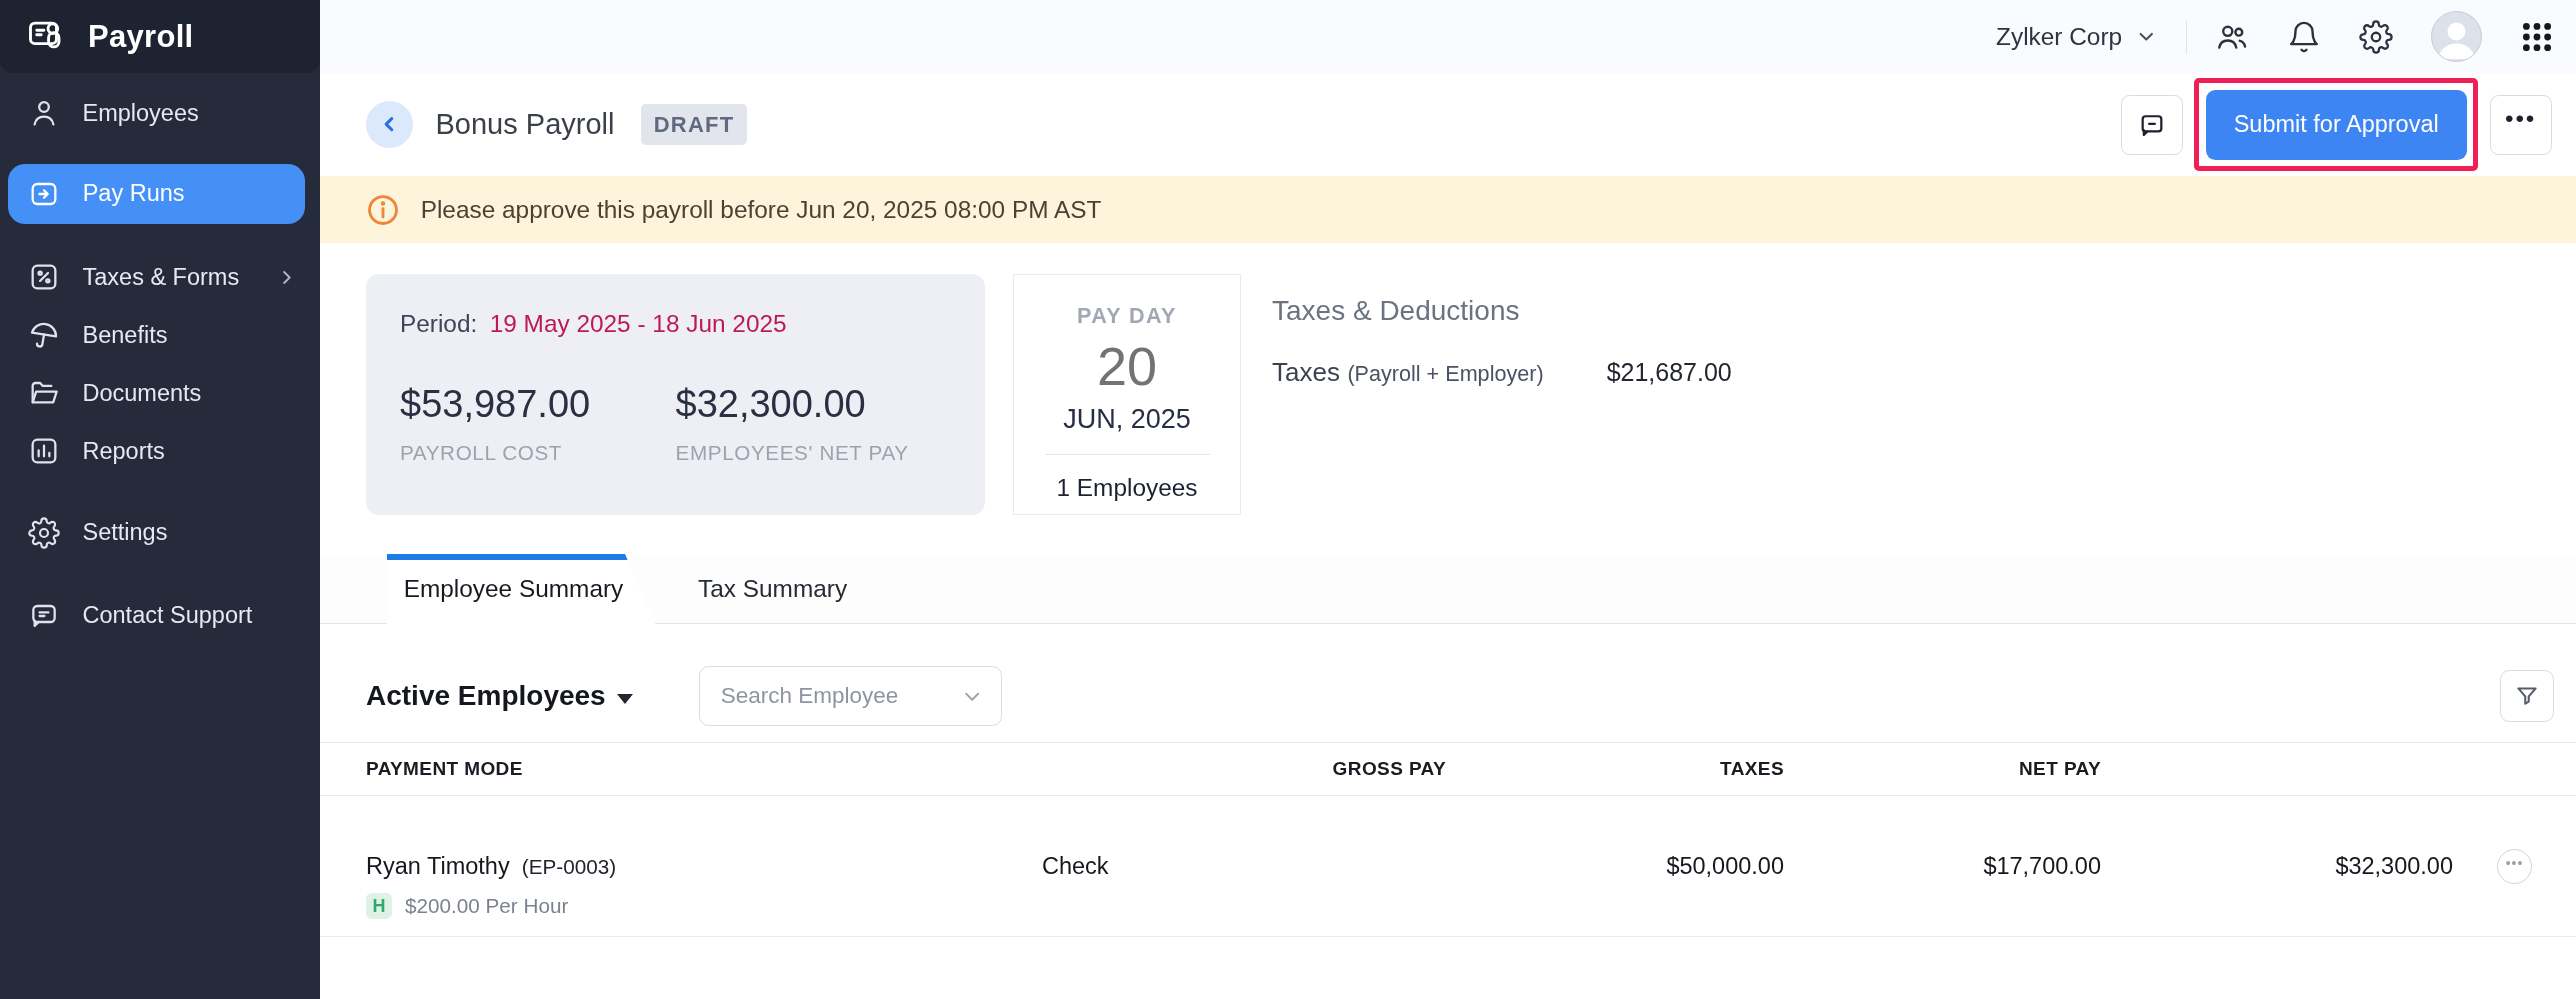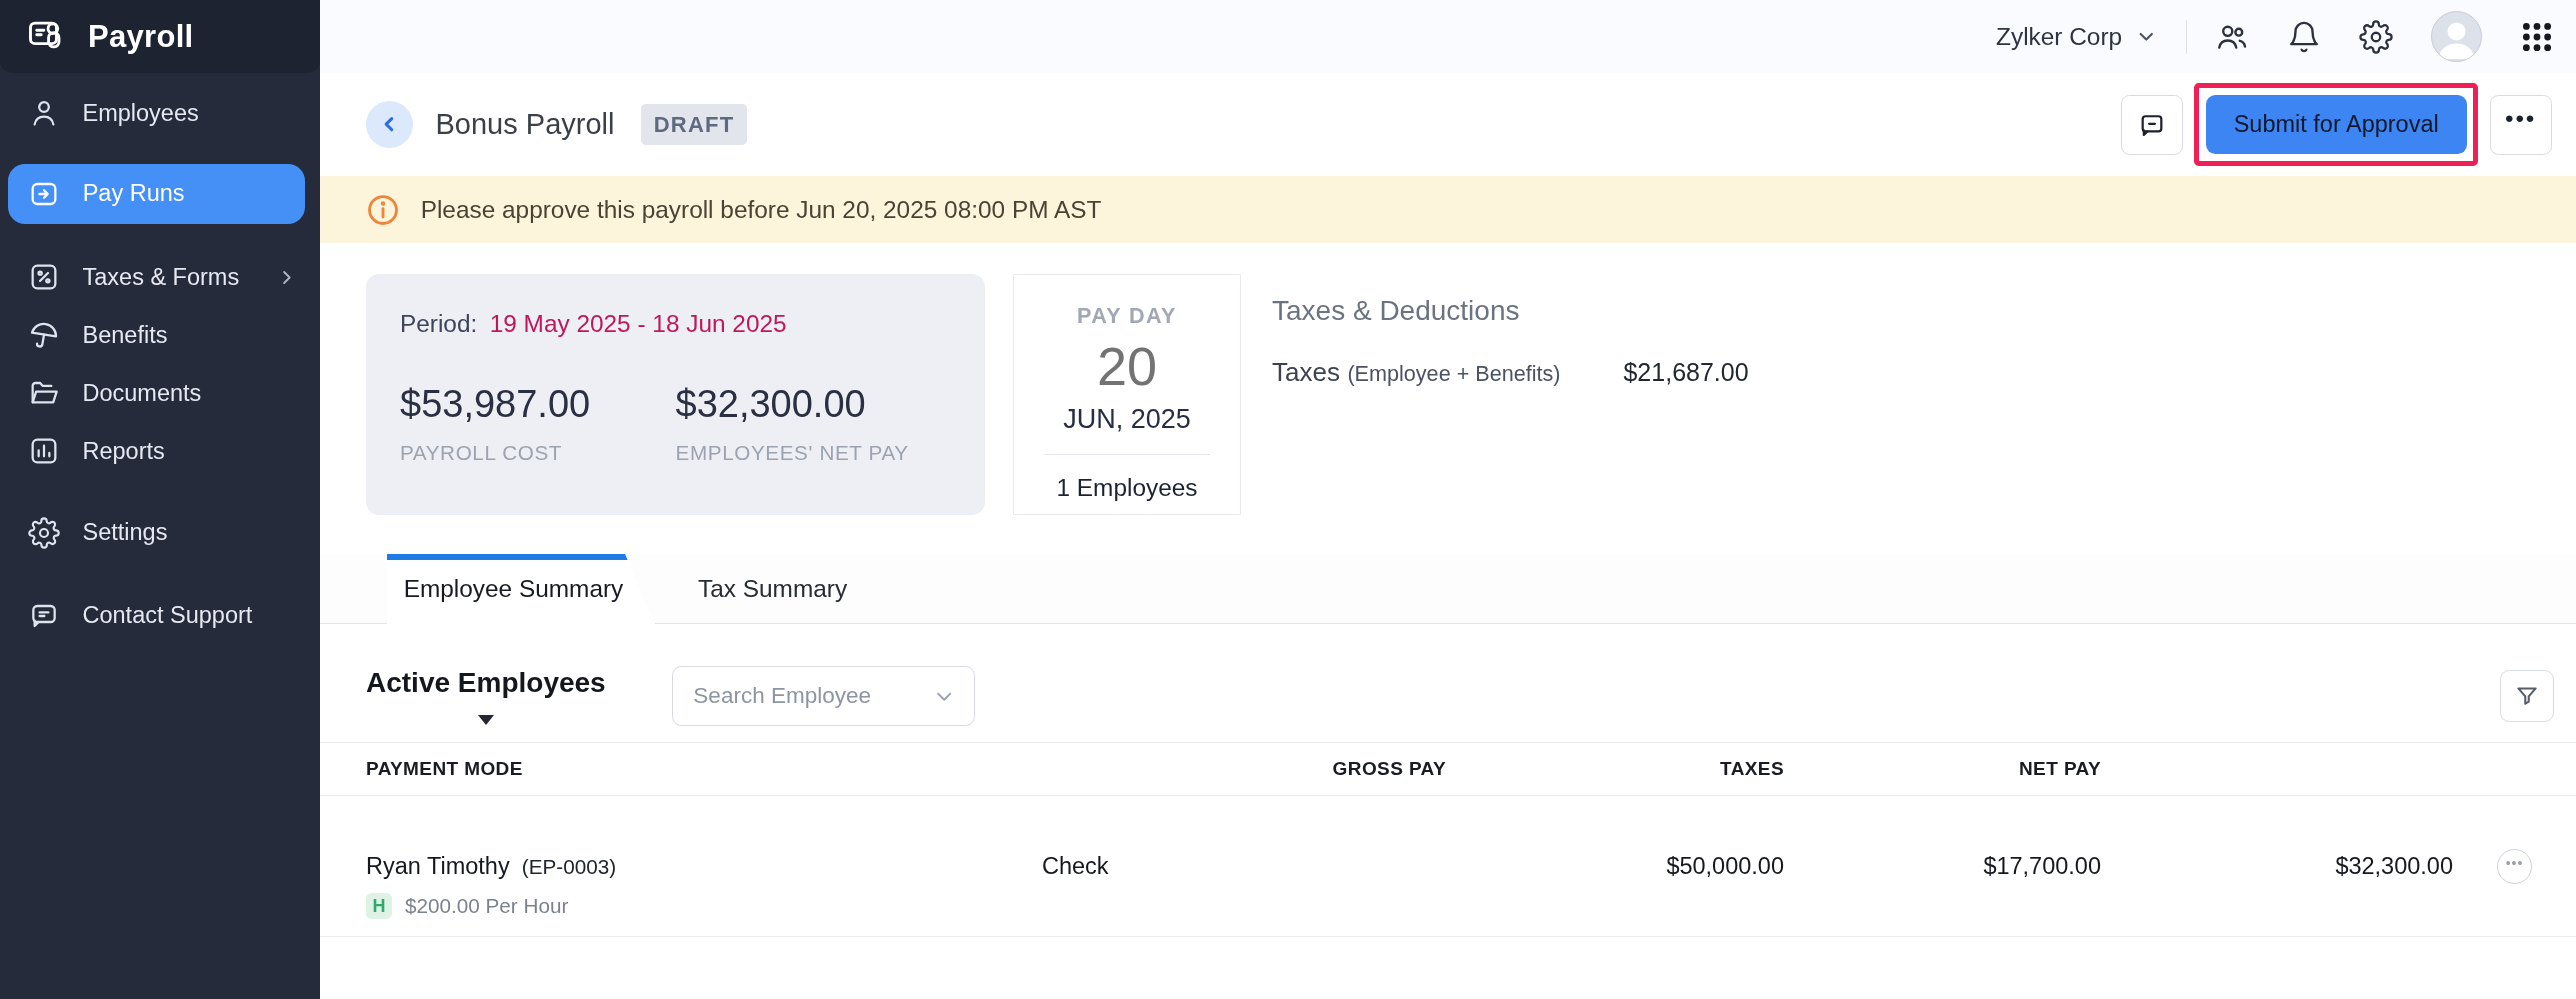--- a/index.html
+++ b/index.html
@@ -49,21 +49,21 @@
     align-items:center; justify-content:center; cursor:pointer; }
   .back-btn svg { width:24.4px; height:24.4px; stroke:#2a6ee2; stroke-width:3; }
   .page-title { font-size:29px; font-weight:500; color:#3a3f48; }
   .status-badge { background:#e2e5eb; color:#5f6980; font-size:22px; font-weight:600;
     letter-spacing:1.2px; border-radius:4.7px; padding:7.5px 13px; margin-left:3.8px; }
   .ph-right { display:flex; align-items:center; }
   .icon-btn { width:62px; height:60px; background:#fff; border:0.9px solid #d8dbe1;
     border-radius:8.5px; display:flex; align-items:center; justify-content:center; cursor:pointer; }
   .icon-btn svg { width:28px; height:28px; stroke:#1d212b; }
   .annotation-box { border:5.6px solid #f01f56; border-radius:4.7px; padding:6.6px; margin:0 11.3px; }
-  .primary-btn { height:59px; background:#3d85f3; color:#0f172a; border:none; border-radius:9.4px;
+  .primary-btn { height:70px; background:#3d85f3; color:#ffffff; border:none; border-radius:9.4px;
     font-size:23.5px; font-family:inherit; padding:0 28px; cursor:pointer; }
   .more-dots { font-size:24.4px; letter-spacing:1.9px; color:#1d212b; line-height:0; padding-bottom:11.3px; }
 
   
   .banner { height:67px; background:#fdf4dc; display:flex; align-items:center; gap:20.7px;
     padding-left:46px; }
   .banner svg { width:34px; height:34px; flex:none; }
   .banner-text { font-size:24.4px; color:#4c4234; }
 
   
@@ -101,21 +101,21 @@
     filter:drop-shadow(0 0 1.9px rgba(40,50,70,.18));
     display:flex; align-items:center; justify-content:center; cursor:pointer; }
   .tab-active .tab-topbar { position:absolute; top:0; left:0; right:0; height:5.6px; background:#1e7be5; }
   .tab-active .tab-label { font-size:24.4px; font-weight:500; color:#171a20; padding-right:19px; }
   .tab-inactive { display:flex; align-items:center; margin-left:39px; font-size:24.4px;
     color:#272b33; cursor:pointer; }
 
   
   .toolbar { display:flex; align-items:center; padding:42px 22.5px 0 46px; }
   .active-emp { display:flex; align-items:center; gap:11.3px; font-size:28px; font-weight:700;
-    color:#14171d; cursor:pointer;flex-direction:column; }
+    color:#14171d; cursor:pointer; }
   .caret-down { width:0; height:0; border-left:8.5px solid transparent; border-right:8.5px solid transparent;
     border-top:10.3px solid #23262e; margin-top:5.6px; }
   .search-box { margin-left:66px; width:303px; height:60px; border:0.9px solid #d8dbe1;
     border-radius:9.4px; display:flex; align-items:center; padding:0 17px 0 20.7px; background:#fff; }
   .search-box input { border:none; outline:none; flex:1; font-size:22.5px; color:#2b313c;
     font-family:inherit; background:transparent; min-width:0; }
   .search-box input::placeholder { color:#8e95a2; }
   .search-box svg { width:24.4px; height:24.4px; stroke:#9aa0ab; flex:none; }
   .toolbar-spacer { flex:1; }
   .filter-btn { width:54px; height:52px; background:#fff; border:0.9px solid #d8dbe1;
@@ -335,21 +335,21 @@
         <div class="payday-day">20</div>
         <div class="payday-month">JUN, 2025</div>
         <div class="payday-divider"></div>
         <div class="payday-emp">1 Employees</div>
       </div>
 
       <div class="taxes-section">
         <div class="taxes-heading">Taxes &amp; Deductions</div>
         <div class="taxes-line">
           <span class="taxes-label">Taxes</span>
-          <span class="taxes-label-detail">(Employee + Benefits)</span>
+          <span class="taxes-label-detail">(Payroll + Employer)</span>
           <span class="taxes-value">$21,687.00</span>
         </div>
       </div>
     </div>
 
     <div class="tabs-row">
       <div class="tab-active">
         <div class="tab-topbar"></div>
         <span class="tab-label">Employee Summary</span>
       </div>

